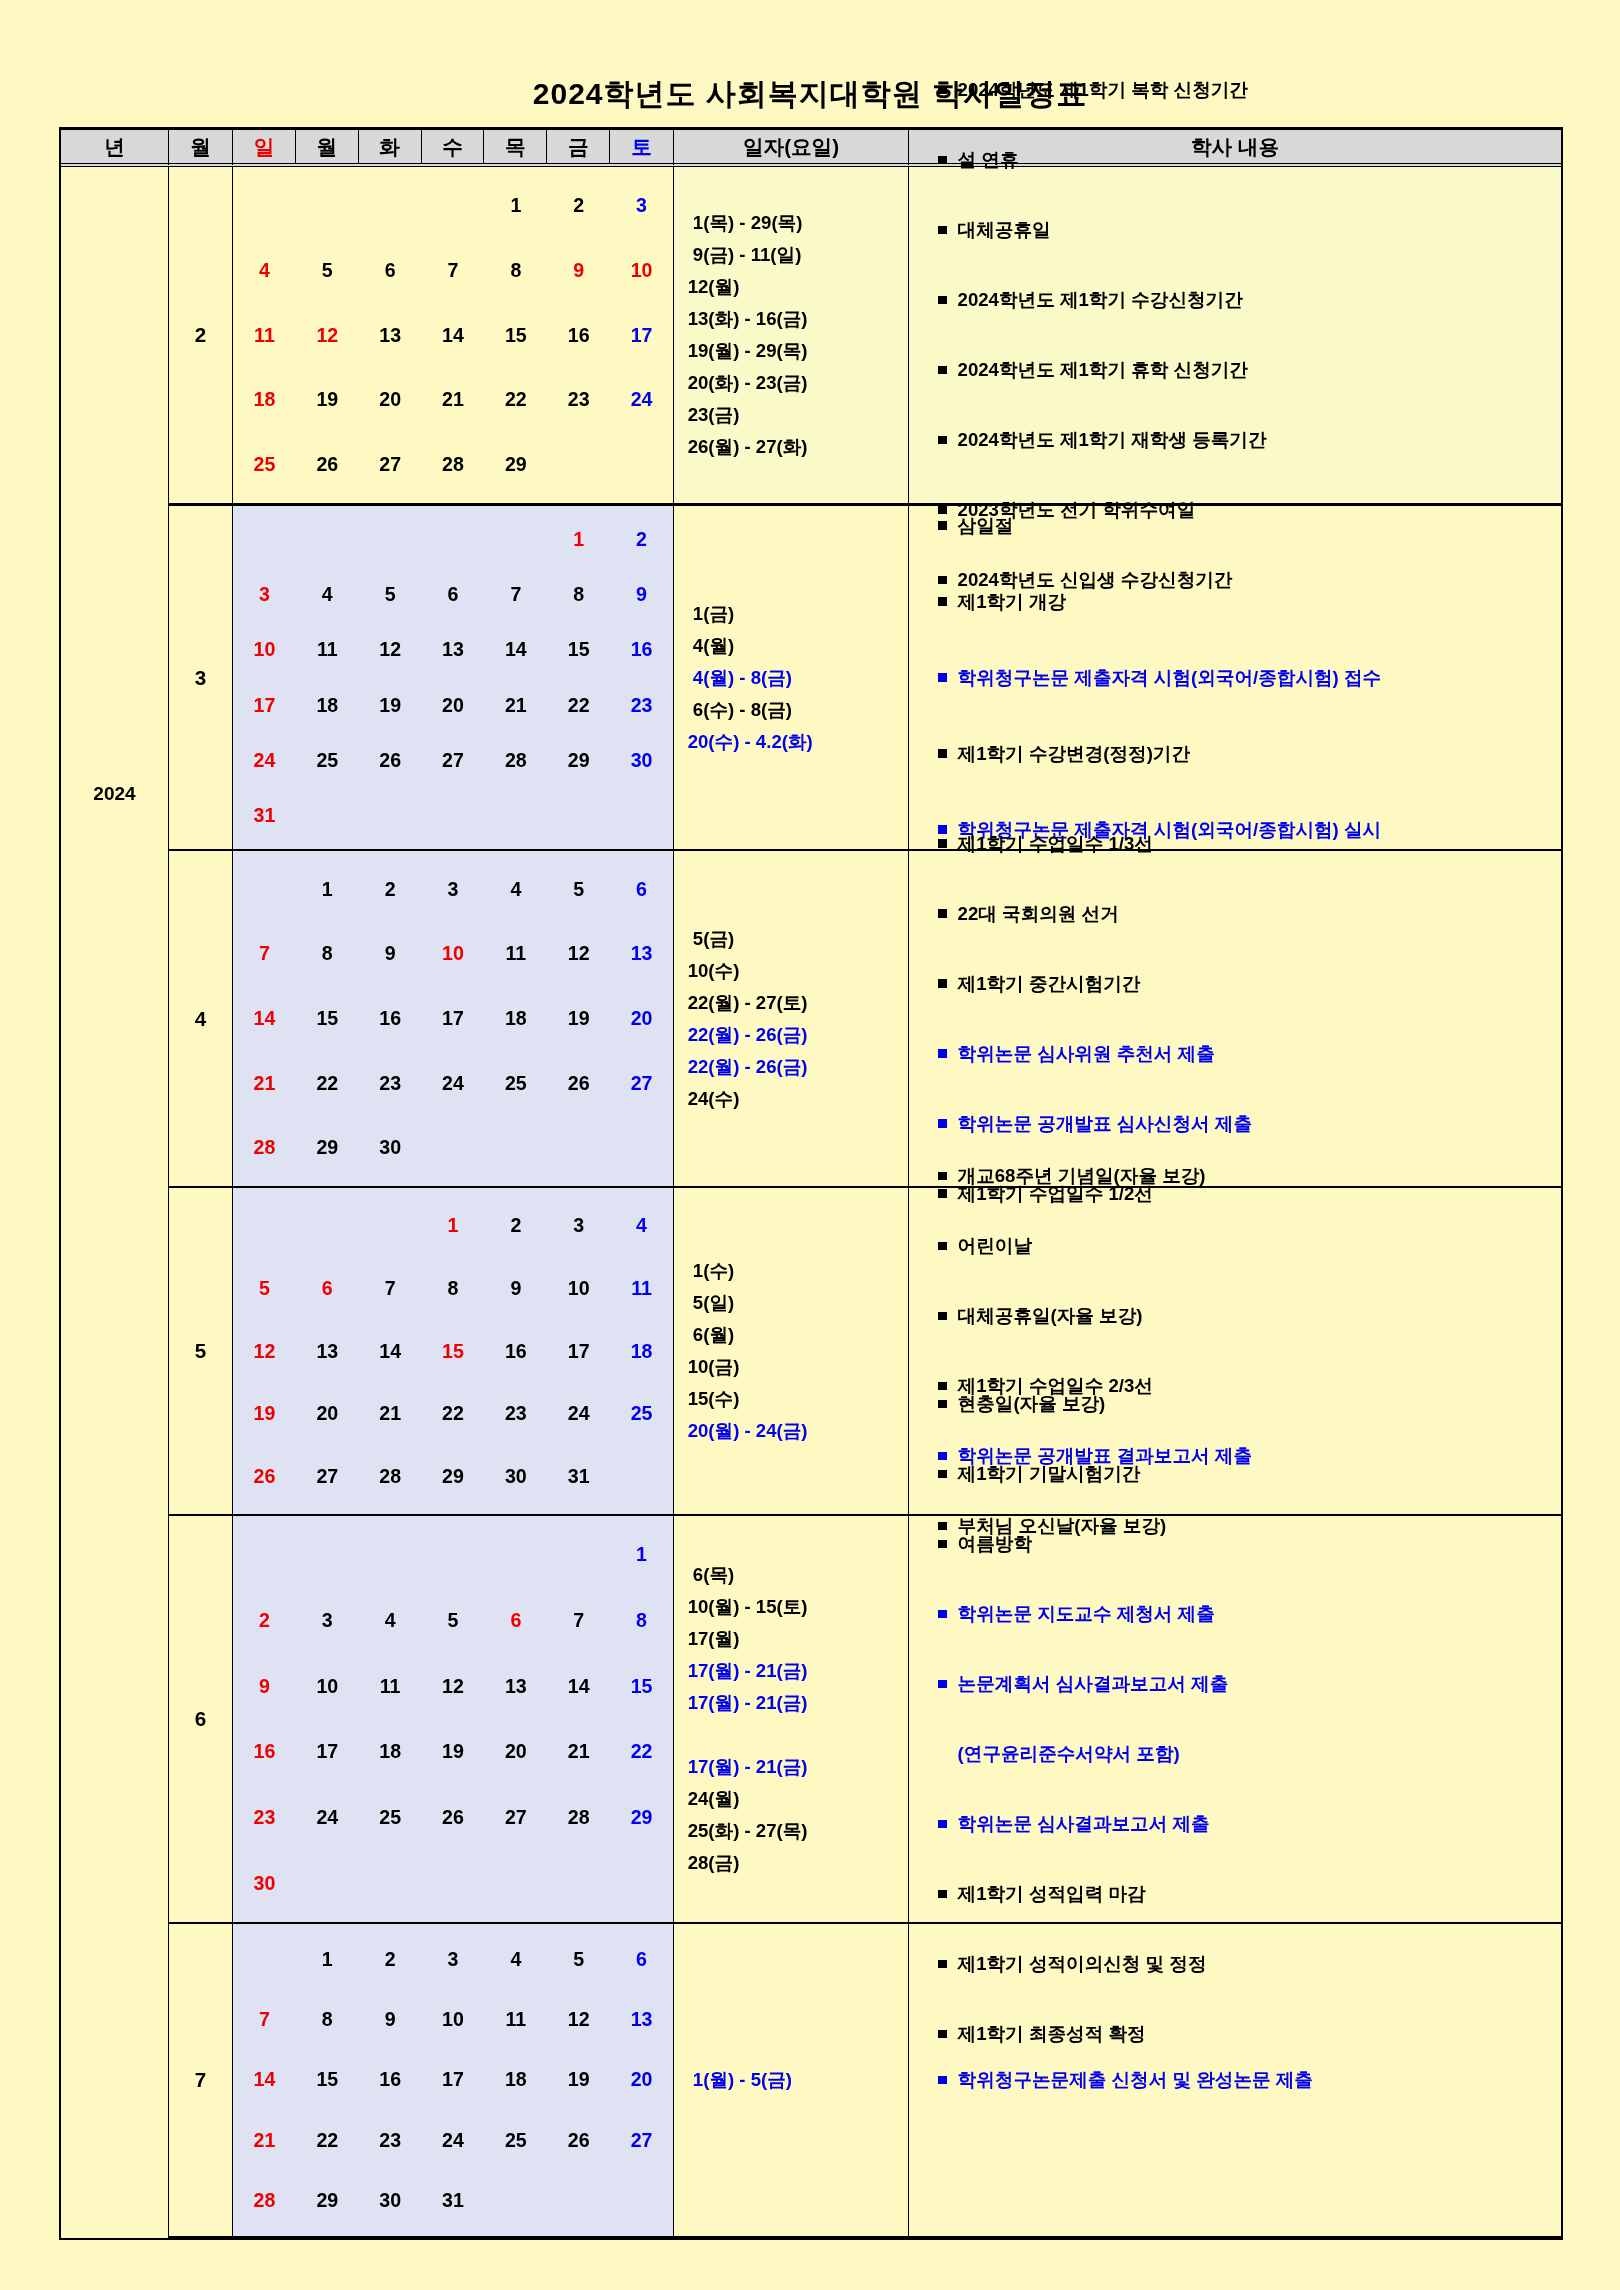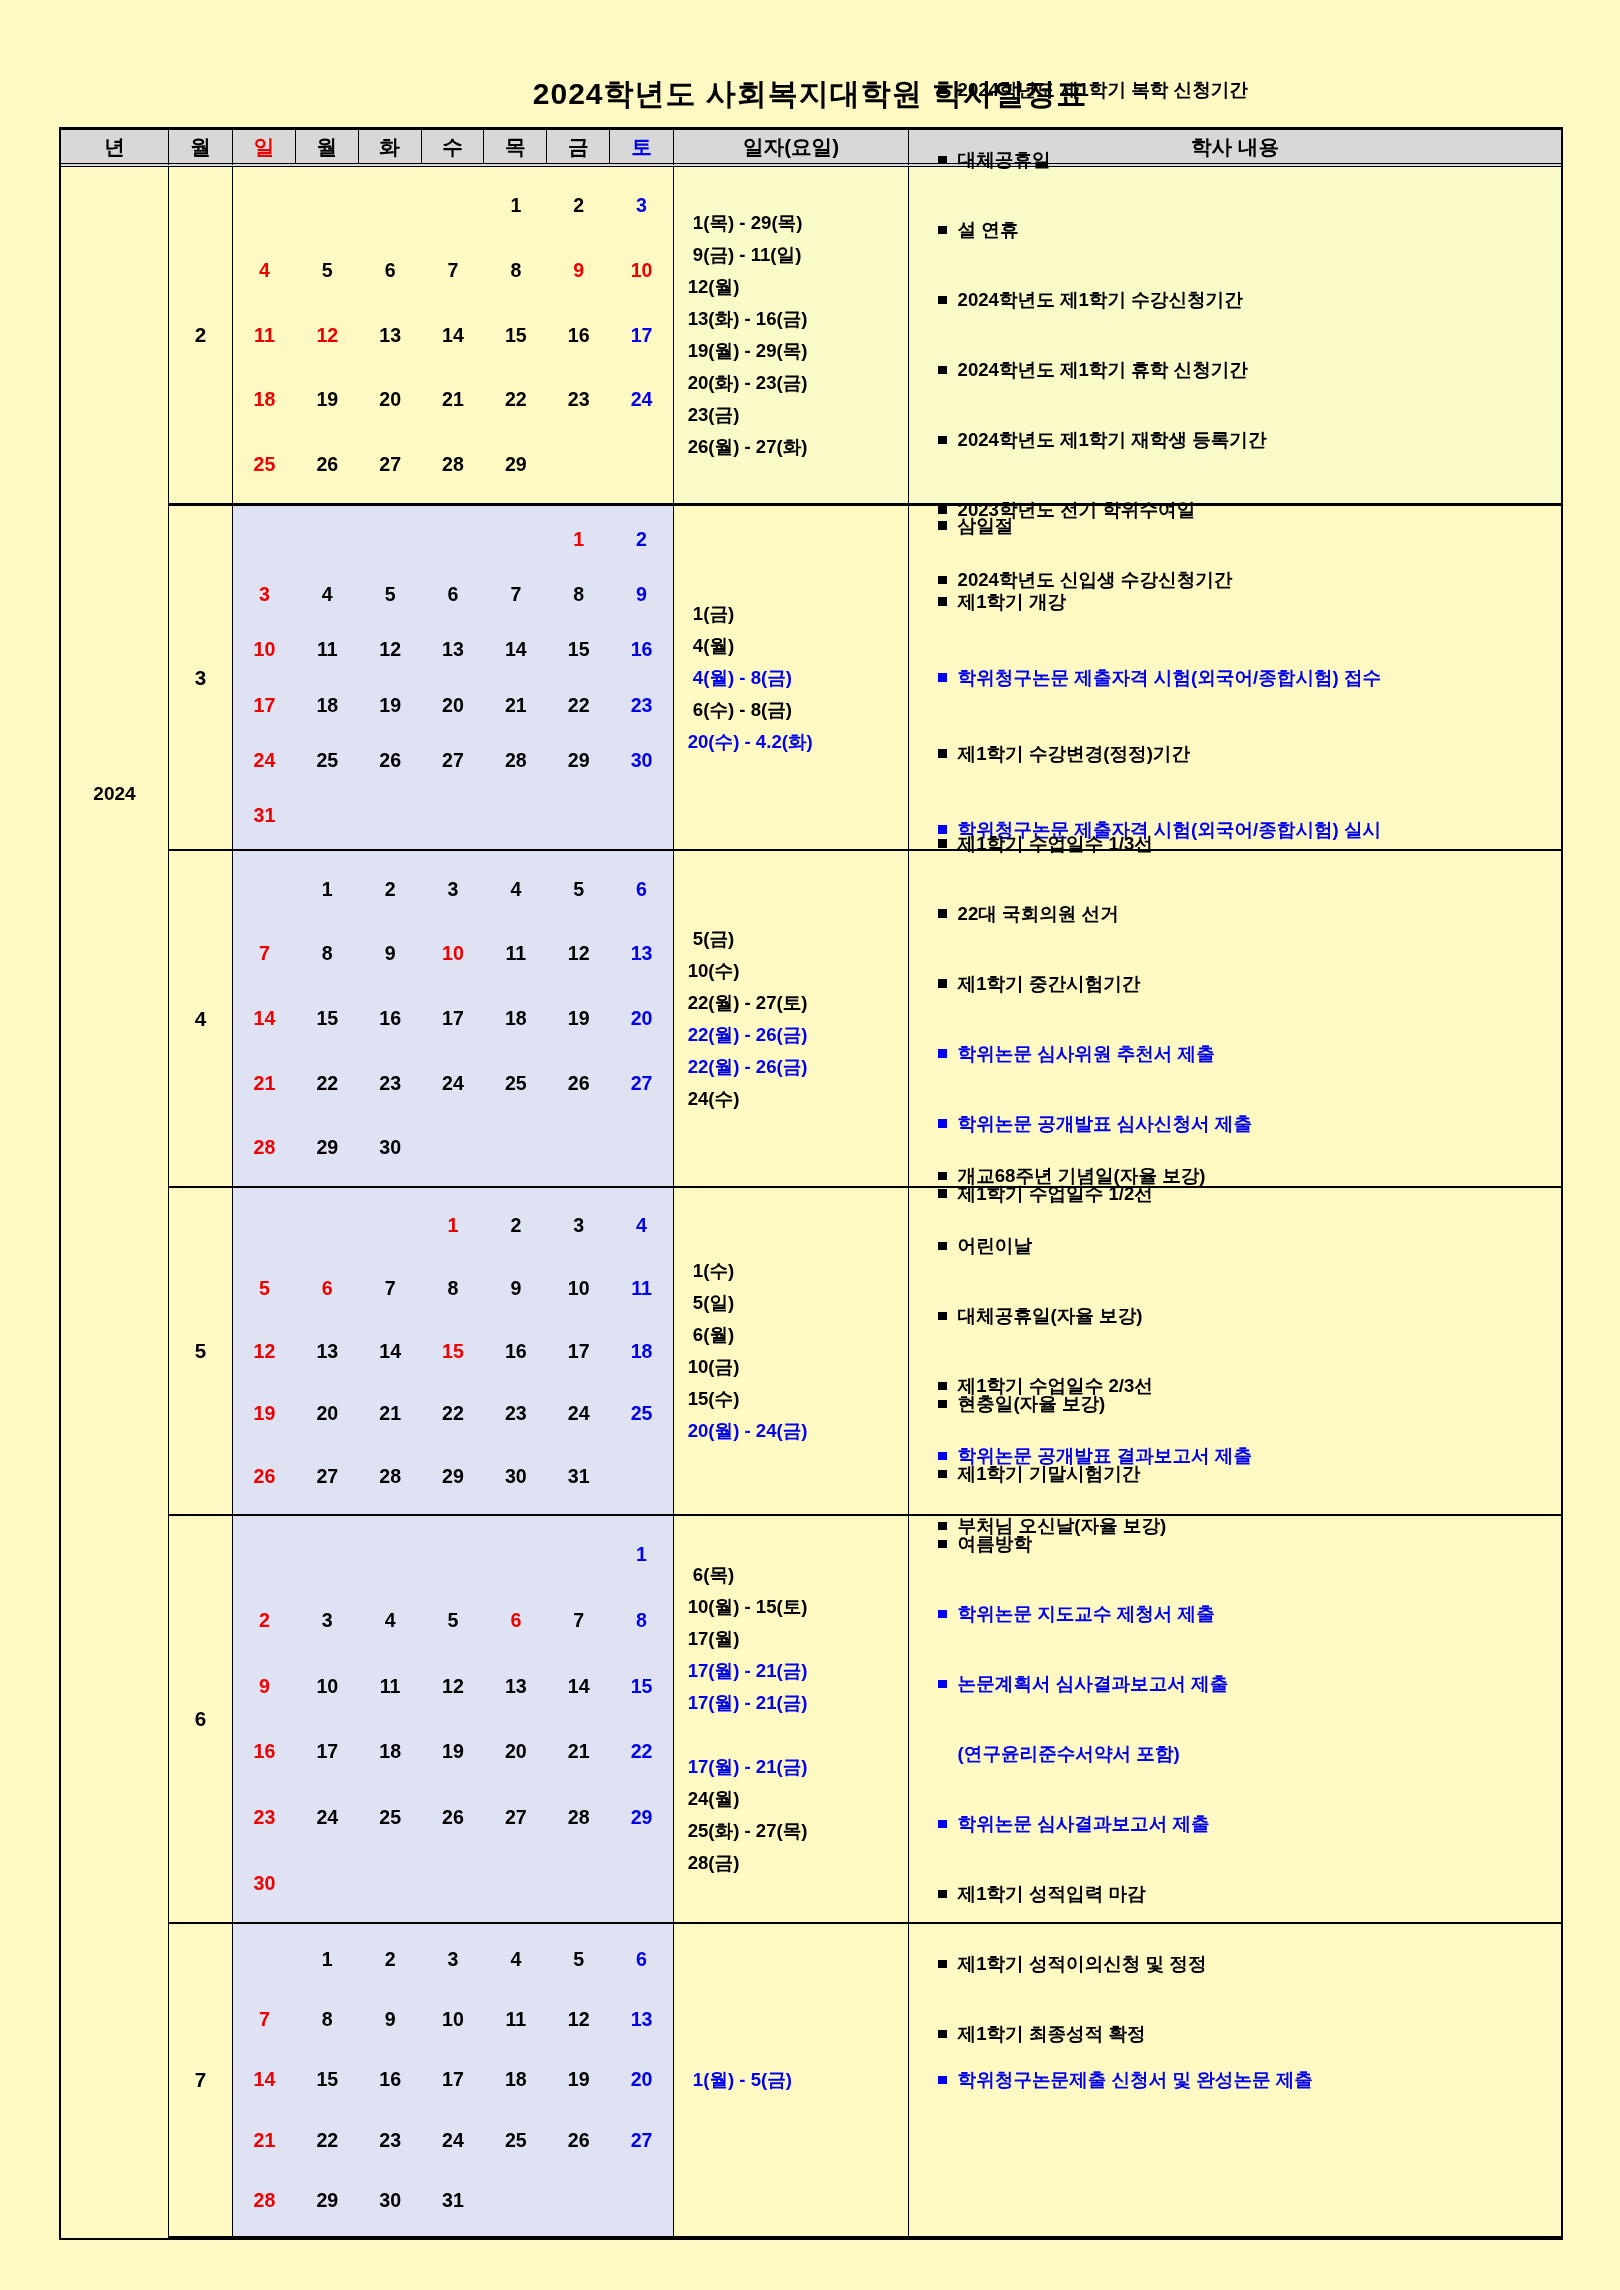--- a/index.html
+++ b/index.html
@@ -125,25 +125,25 @@
         <div class="dt">23(금)</div>
         <div class="dt">26(월) - 27(화)</div>
       </div>
       <div class="cell m-events tint-notes thick" style="grid-row: 2;">
         <div class="ev">
           <div class="bullet"></div>
           <span>2024학년도 제1학기 복학 신청기간</span>
         </div>
         <div class="ev">
           <div class="bullet"></div>
+          <span>설 연휴</span>
+        </div>
+        <div class="ev">
+          <div class="bullet"></div>
           <span>대체공휴일</span>
-        </div>
-        <div class="ev">
-          <div class="bullet"></div>
-          <span>설 연휴</span>
         </div>
         <div class="ev">
           <div class="bullet"></div>
           <span>2024학년도 제1학기 수강신청기간</span>
         </div>
         <div class="ev">
           <div class="bullet"></div>
           <span>2024학년도 제1학기 휴학 신청기간</span>
         </div>
         <div class="ev">

